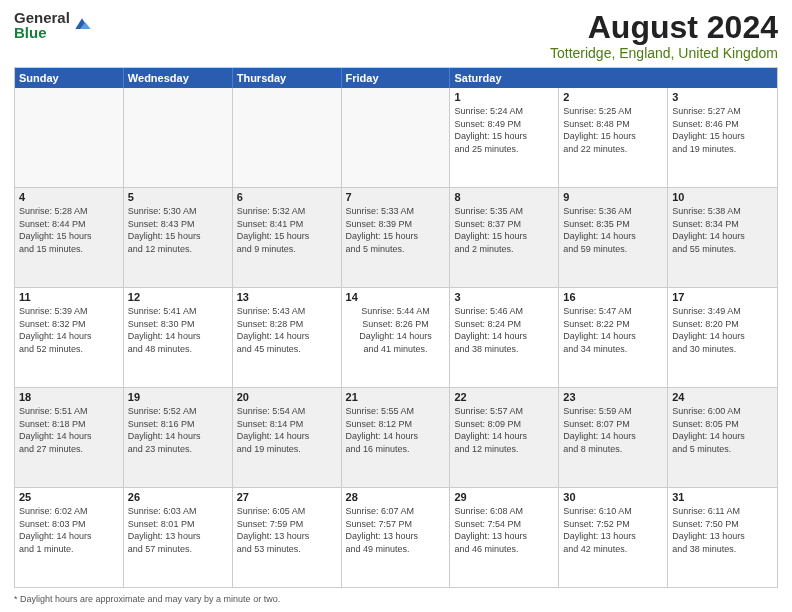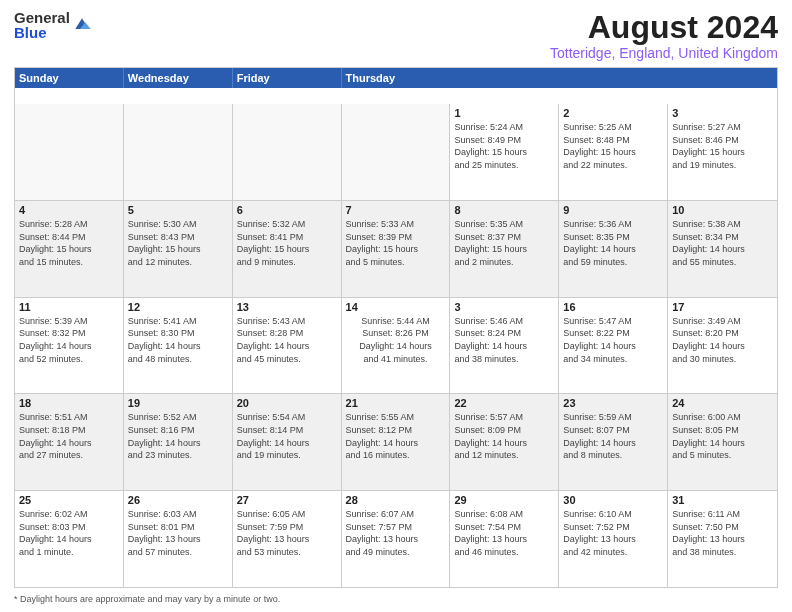--- a/index.html
+++ b/index.html
@@ -34,47 +34,46 @@
       line-height: 1;
     }
     .logo-general {
       font-size: 15px;
       font-weight: bold;
       color: #333;
     }
     .logo-blue {
       font-size: 15px;
       font-weight: bold;
-      color: #1d4ed8;
+      color: #15803d;
     }
     .logo-icon {
       width: 20px;
       height: 20px;
       margin-left: 2px;
     }
     .title-block {
       text-align: right;
     }
     .main-title {
       font-size: 32px;
       font-weight: bold;
       color: #222;
       line-height: 1.1;
     }
     .subtitle {
       font-size: 14px;
-      color: #8b5cf6;
+      color: #4d7c0f;
       font-weight: normal;
     }
     .calendar {
       flex: 1;
       display: flex;
       flex-direction: column;
       border: 1px solid #ccc;
-      gap: 16px;
     }
     .cal-header {
       display: grid;
       grid-template-columns: repeat(7, 1fr);
       background: #2a5db0;
     }
     .cal-header-cell {
       color: #fff;
       font-size: 11px;
       font-weight: bold;
@@ -143,22 +142,23 @@
     <div class="title-block">
       <div class="main-title">August 2024</div>
       <div class="subtitle">Totteridge, England, United Kingdom</div>
     </div>
   </div>
 
   <div class="calendar">
     <div class="cal-header" id="cal-header">
         <div class="cal-header-cell">Sunday</div>
         <div class="cal-header-cell">Wednesday</div>
+        <div class="cal-header-cell">Thursday</div>
         <div class="cal-header-cell">Friday</div>
-        <div class="cal-header-cell">Thursday</div>
+        <div class="cal-header-cell">Saturday</div>
       </div>
     <div class="cal-body" id="cal-body">
         <div class="cal-row">
           <div class="cal-cell empty"></div>
           <div class="cal-cell empty"></div>
           <div class="cal-cell empty"></div>
           <div class="cal-cell empty"></div>
           <div class="cal-cell">
             <span class="day-num">1</span>
             <div class="cell-info" style="white-space: pre-line;">Sunrise: 5:24 AM

